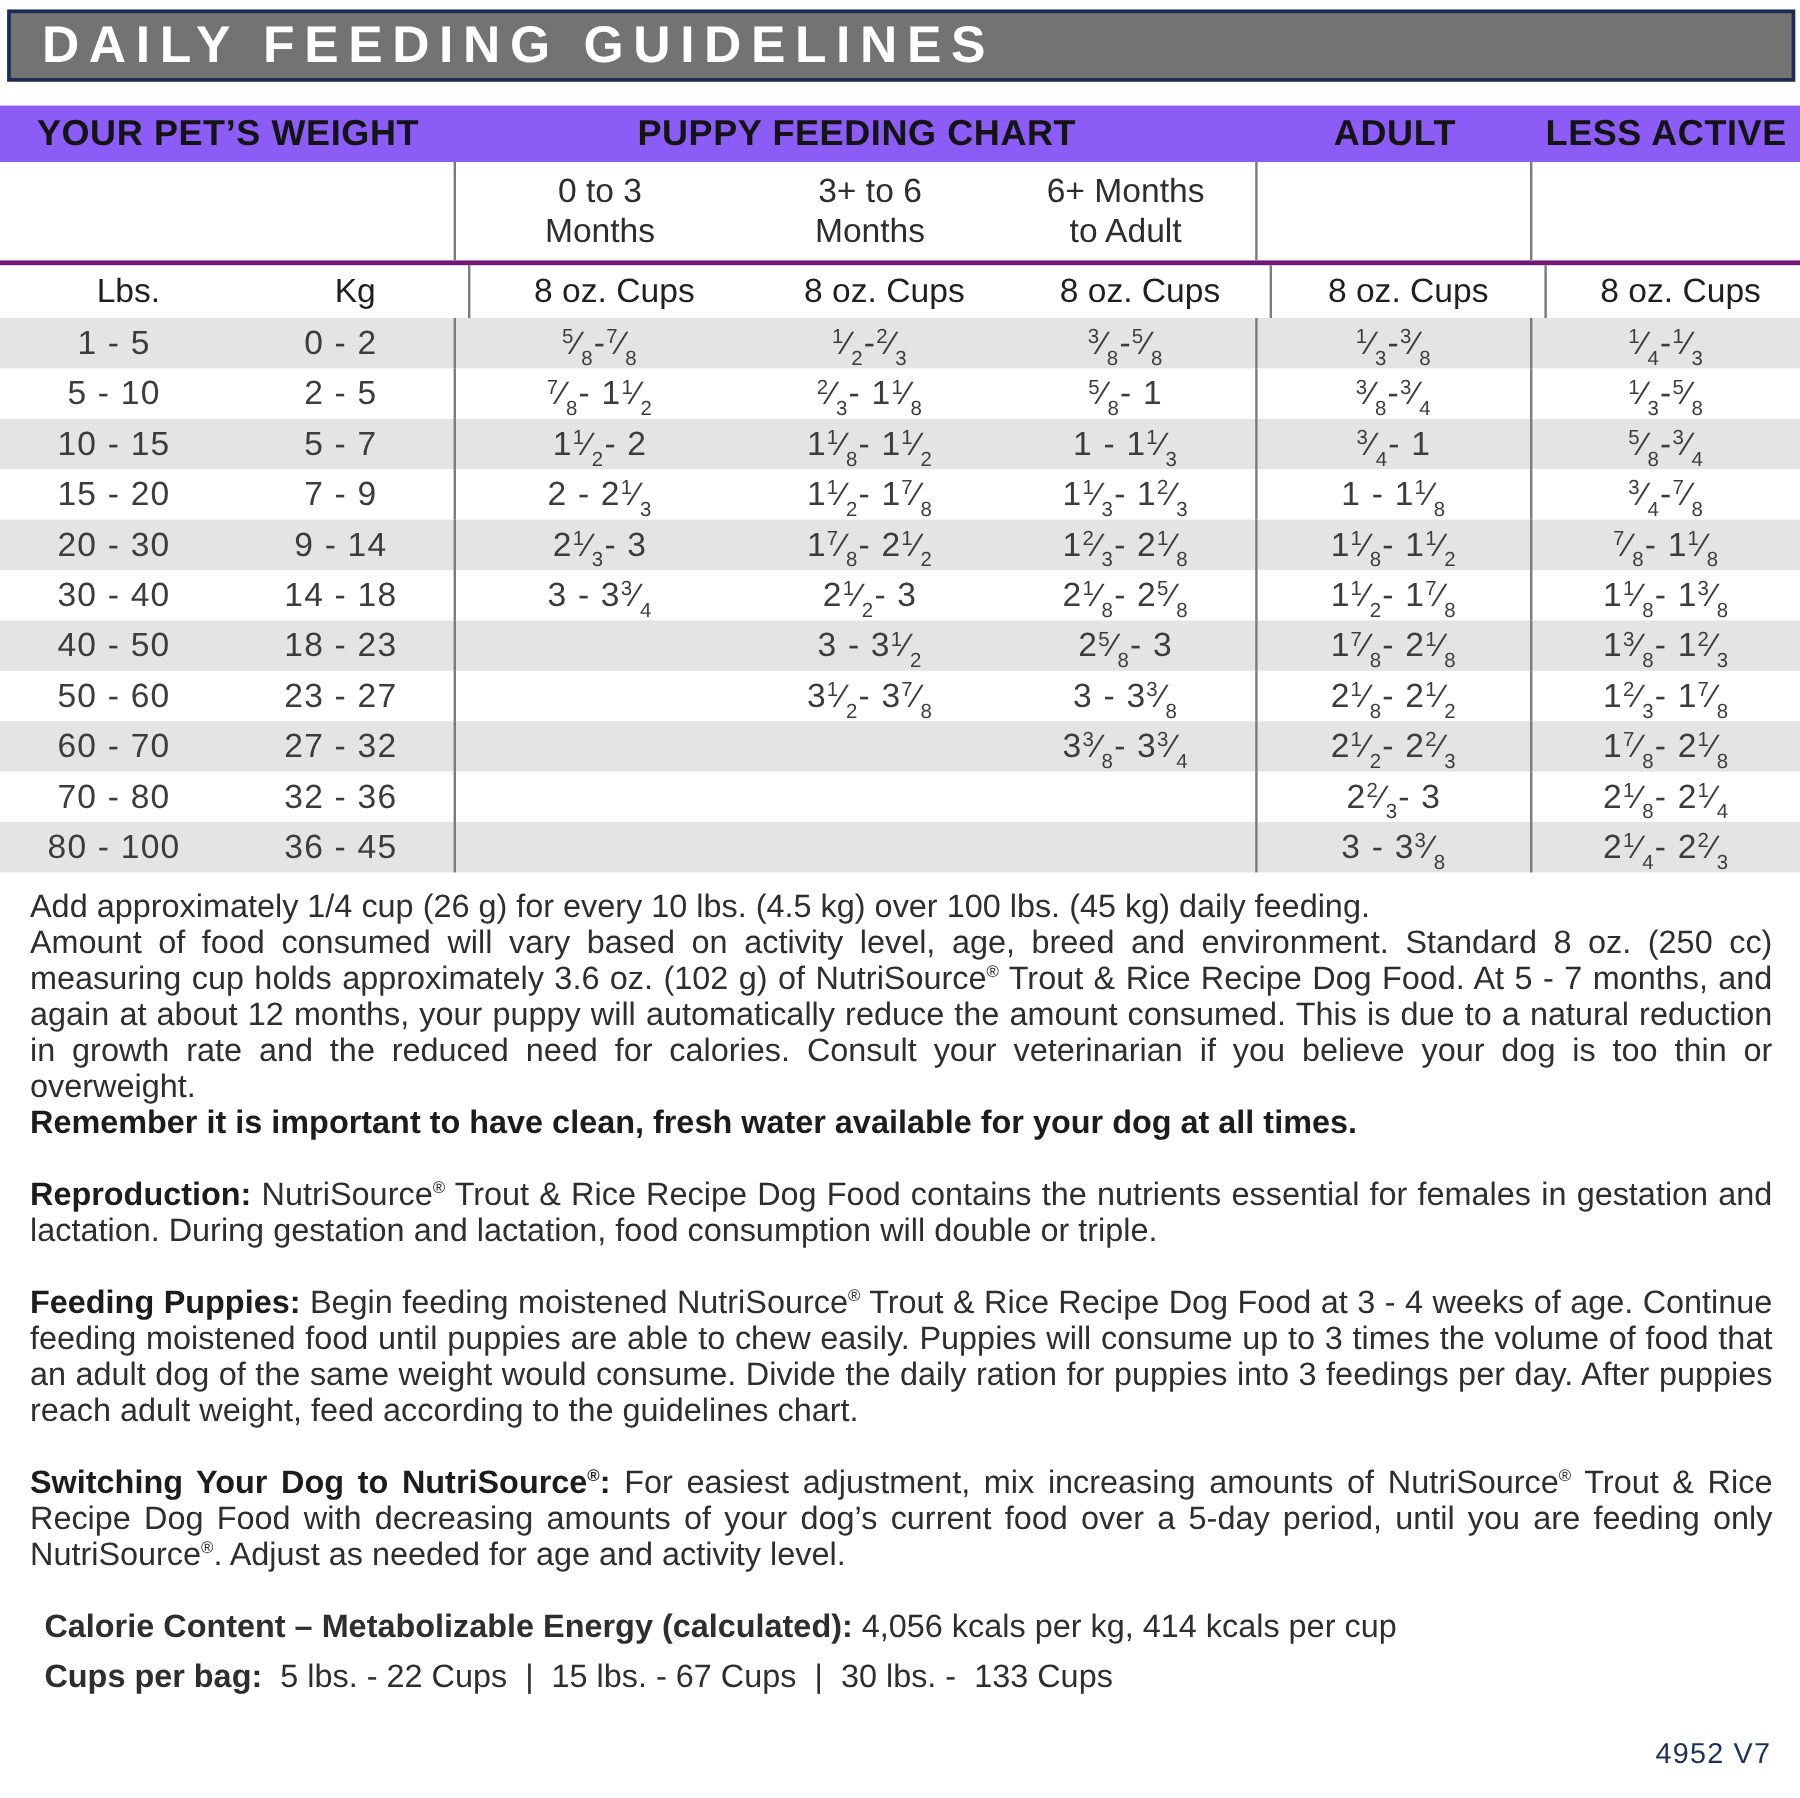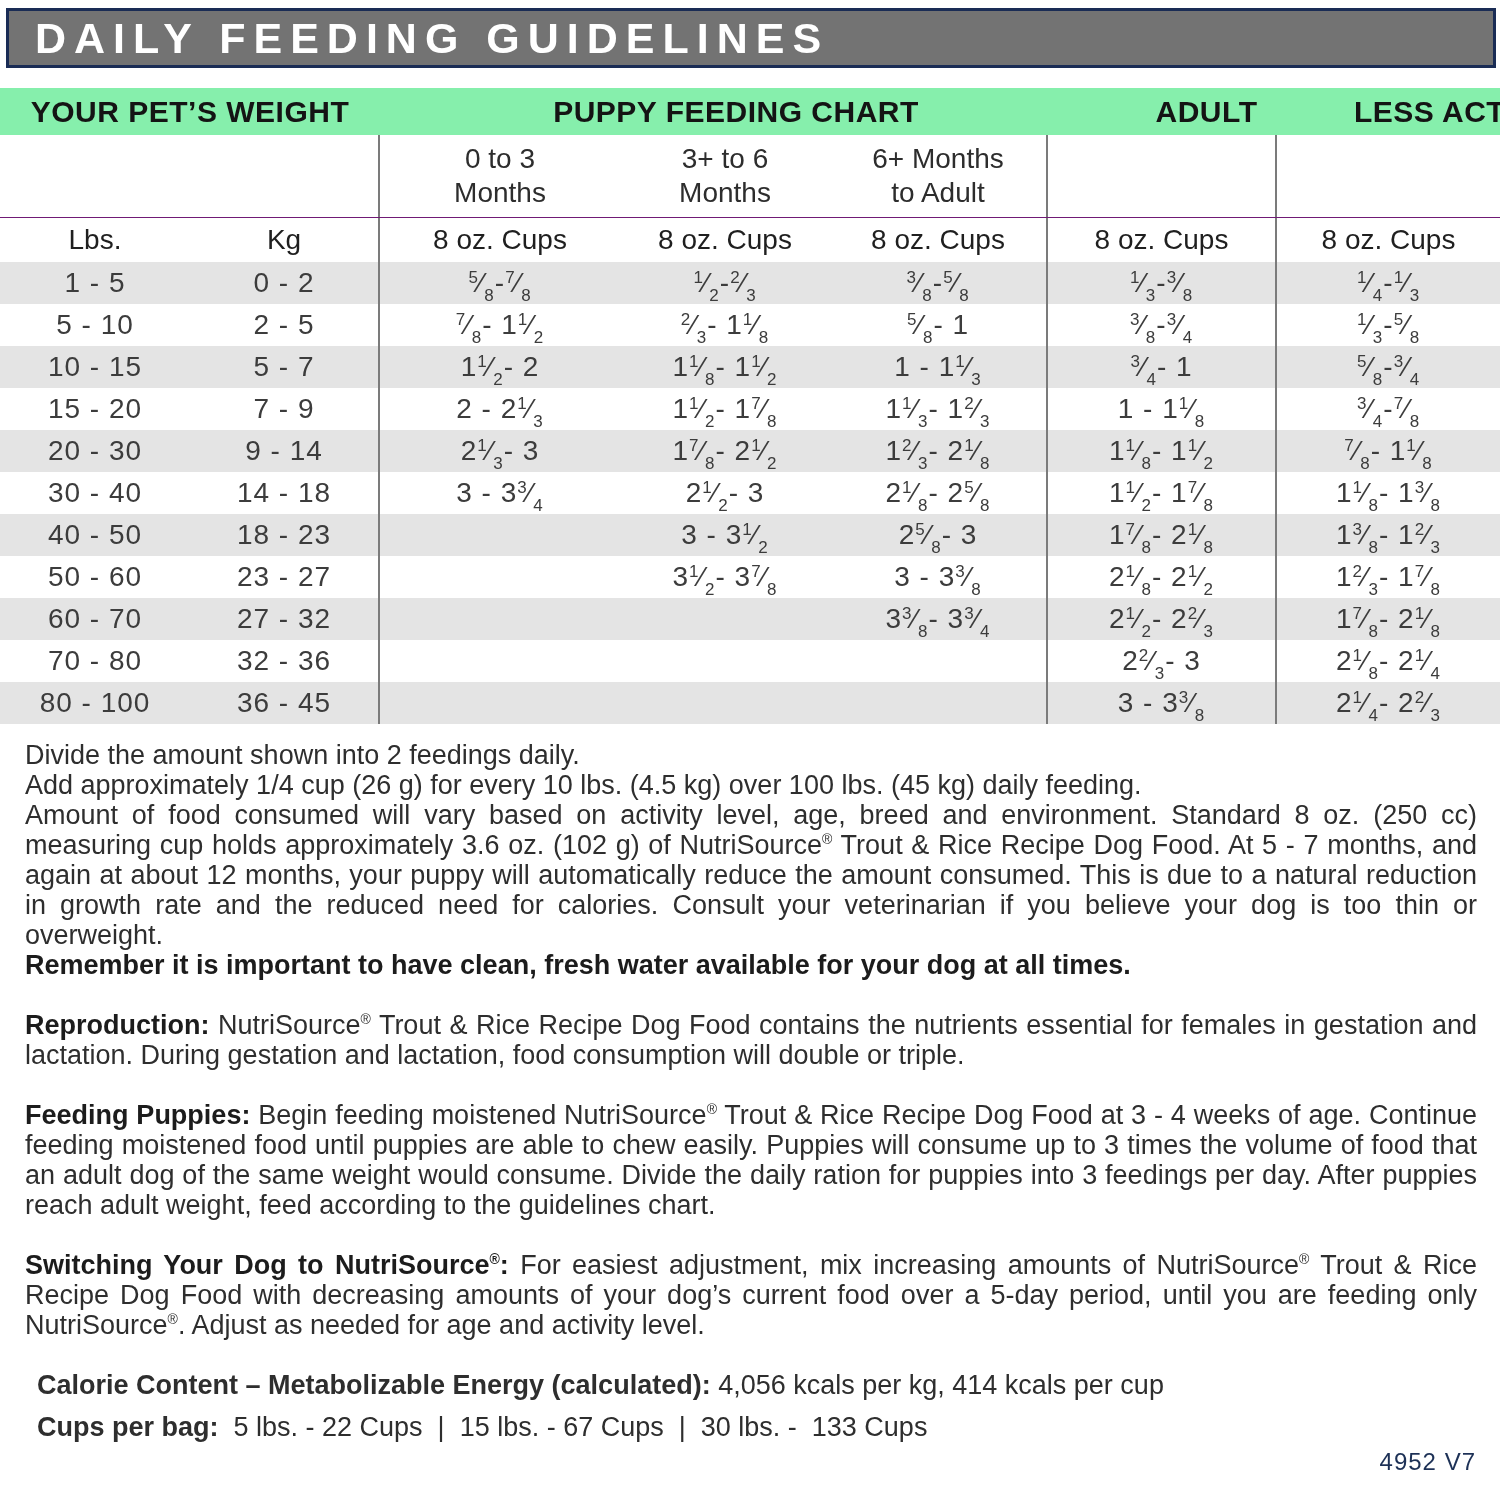--- a/index.html
+++ b/index.html
@@ -16,29 +16,29 @@
   }
   .titlebar .t{
     color:#fff;font-size:43px;font-weight:bold;letter-spacing:8px;
     padding-left:26px;white-space:nowrap;
   }
   
   .ftable{position:absolute;left:0;top:88px;width:1500px;}
   .grid7{display:grid;grid-template-columns:190px 190px 240px 210px 218px 229px 223px;}
   .ghead{
     display:grid;grid-template-columns:380px 668px 229px 223px;
-    background:#86efac;height:47px;align-items:center;gap:22px;
+    background:#8b5cf6;height:47px;align-items:center;
   }
   .ghead .c{text-align:center;font-weight:bold;font-size:30px;color:#141414;letter-spacing:0.5px;}
   .subhead{height:82px;}
   .subhead .c{
     text-align:center;font-size:28px;color:#2d2d2d;line-height:34px;
     display:flex;flex-direction:column;justify-content:center;height:100%;box-sizing:border-box;
   }
-  .units{height:44px;border-top:1px solid #701a75;}
+  .units{height:44px;border-top:4px solid #701a75;padding-left:12px;}
   .units .c{
     text-align:center;font-size:28px;color:#1f1f1f;display:flex;align-items:center;
     justify-content:center;height:100%;box-sizing:border-box;
   }
   .drow{height:42px;font-size:28px;color:#3c3c3c;}
   .drow.stripe{background:#e4e4e4;}
   .drow .c{
     text-align:center;display:flex;align-items:center;justify-content:center;
     height:100%;box-sizing:border-box;letter-spacing:1px;
   }
@@ -210,21 +210,20 @@
         <div class="c"></div>
         <div class="c"></div>
         <div class="c bR"></div>
         <div class="c bR">3 - 3 <span class="fr"><sup>3</sup><span class="sl">⁄</span><sub>8</sub></span></div>
         <div class="c">2 <span class="fr"><sup>1</sup><span class="sl">⁄</span><sub>4</sub></span> - 2 <span class="fr"><sup>2</sup><span class="sl">⁄</span><sub>3</sub></span></div>
       </div>
     </div>
 </div>
 
 <div class="copy">
-  <p class="line">Divide the amount shown into 2 feedings daily.</p>
   <p class="line">Add approximately 1/4 cup (26 g) for every 10 lbs. (4.5 kg) over 100 lbs. (45 kg) daily feeding.</p>
   <p class="just">Amount of food consumed will vary based on activity level, age, breed and environment. Standard 8 oz. (250 cc) measuring cup holds approximately 3.6 oz. (102 g) of NutriSource<sup class="reg">®</sup> Trout &amp; Rice Recipe Dog Food. At 5 - 7 months, and again at about 12 months, your puppy will automatically reduce the amount consumed. This is due to a natural reduction in growth rate and the reduced need for calories. Consult your veterinarian if you believe your dog is too thin or overweight.</p>
   <p class="boldline">Remember it is important to have clean, fresh water available for your dog at all times.</p>
 
   <p class="section"><b>Reproduction:</b><span> NutriSource<sup class="reg">®</sup> Trout &amp; Rice Recipe Dog Food contains the nutrients essential for females in gestation and lactation. During gestation and lactation, food consumption will double or triple.</span></p>
 
   <p class="section"><b>Feeding Puppies:</b><span> Begin feeding moistened NutriSource<sup class="reg">®</sup> Trout &amp; Rice Recipe Dog Food at 3 - 4 weeks of age. Continue feeding moistened food until puppies are able to chew easily. Puppies will consume up to 3 times the volume of food that an adult dog of the same weight would consume. Divide the daily ration for puppies into 3 feedings per day. After puppies reach adult weight, feed according to the guidelines chart.</span></p>
 
   <p class="section"><b>Switching Your Dog to NutriSource<sup class="reg">®</sup>:</b><span> For easiest adjustment, mix increasing amounts of NutriSource<sup class="reg">®</sup> Trout &amp; Rice Recipe Dog Food with decreasing amounts of your dog’s current food over a 5-day period, until you are feeding only NutriSource<sup class="reg">®</sup>. Adjust as needed for age and activity level.</span></p>
 

